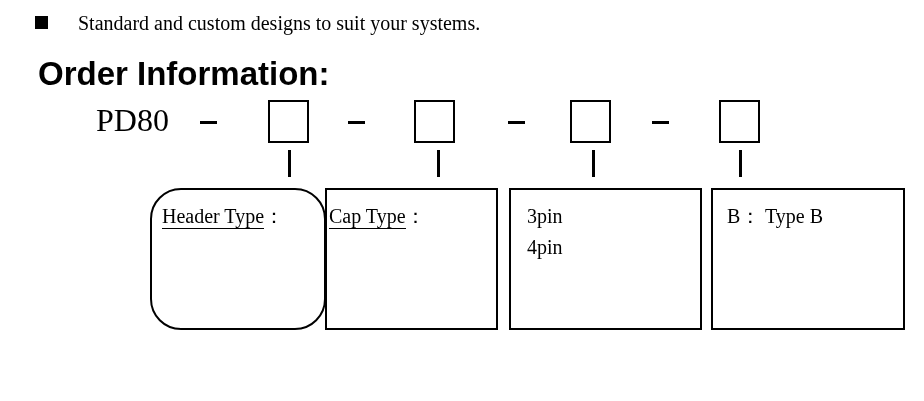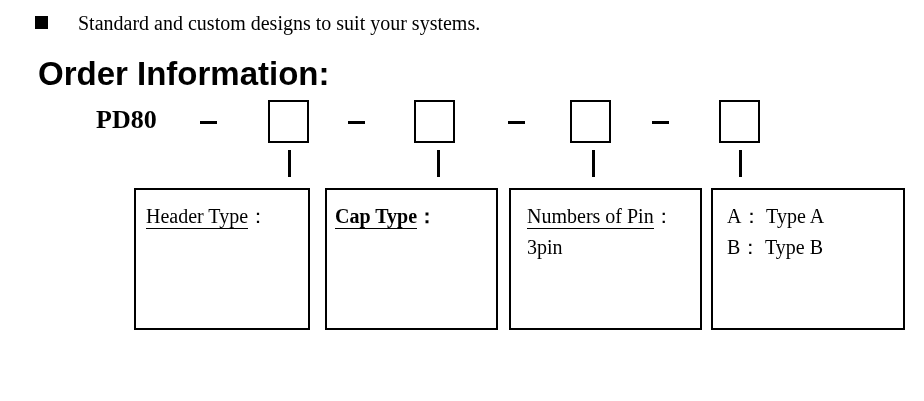--- a/index.html
+++ b/index.html
@@ -37,22 +37,22 @@
     font-weight: bold;
     font-size: 33px;
     line-height: 33px;
     white-space: nowrap;
   }
 
   
   .pn-prefix {
     position: absolute;
     left: 96px; top: 105px;
-    font-weight: bold;
-    font-size: 26px;
+    font-weight: normal;
+    font-size: 32px;
     line-height: 30px;
     white-space: nowrap;
   }
   .dash {
     position: absolute;
     top: 121px;
     width: 17px; height: 3px;
     background: #000;
   }
   .dash.d1 { left: 200px; }
@@ -84,34 +84,34 @@
   .connector.l4 { left: 739px; }
 
   
   .info-box {
     position: absolute;
     top: 188px;
     height: 138px;
     border: 2px solid #000;
     background: #fff;
   }
-  .info-box.b1 { left: 134px; width: 172px; }
+  .info-box.b1 { left: 150px; width: 172px; border-radius: 31px; }
   .info-box.b2 { left: 325px; width: 169px; }
   .info-box.b3 { left: 509px; width: 189px; }
   .info-box.b4 { left: 711px; width: 190px; }
 
   .box-content {
     position: absolute;
     top: 11px;
     font-size: 20px;
     line-height: 31px;
     white-space: nowrap;
   }
   .b1 .box-content { left: 10px; }
-  .b2 .box-content { left: 8px; font-weight: bold; }
+  .b2 .box-content { left: 2px; }
   .b3 .box-content { left: 16px; }
   .b4 .box-content { left: 14px; }
 
   .u {
     border-bottom: 1.5px solid #000;
     padding-bottom: 1px;
   }
   .b4 .u { padding-right: 12px; }
 </style>
 </head>
@@ -149,25 +149,24 @@
   </div>
 
   <div class="info-box b2">
     <div class="box-content">
       <div><span class="u">Cap Type</span><span>：</span></div>
     </div>
   </div>
 
   <div class="info-box b3">
     <div class="box-content">
-      <div><span class="u">Numbers of Pin</span><span>：</span></div>
       <div>3pin</div>
+      <div>4pin</div>
     </div>
   </div>
 
   <div class="info-box b4">
     <div class="box-content">
-      <div>A： Type A</div>
       <div>B： Type B</div>
     </div>
   </div>
 
 </div>
 
 </body></html>

